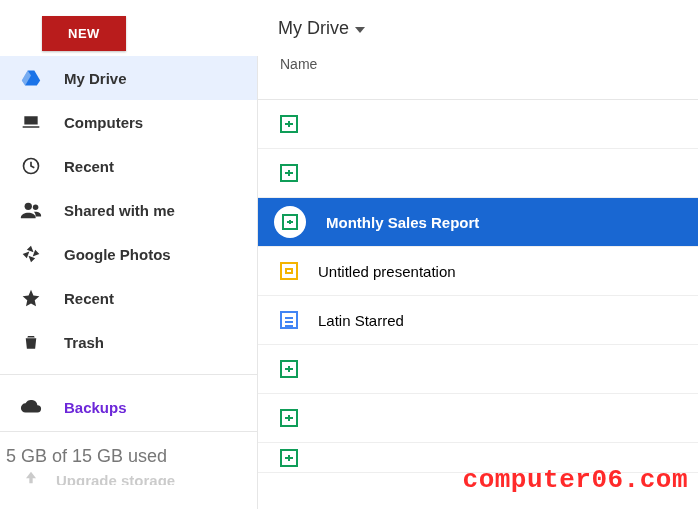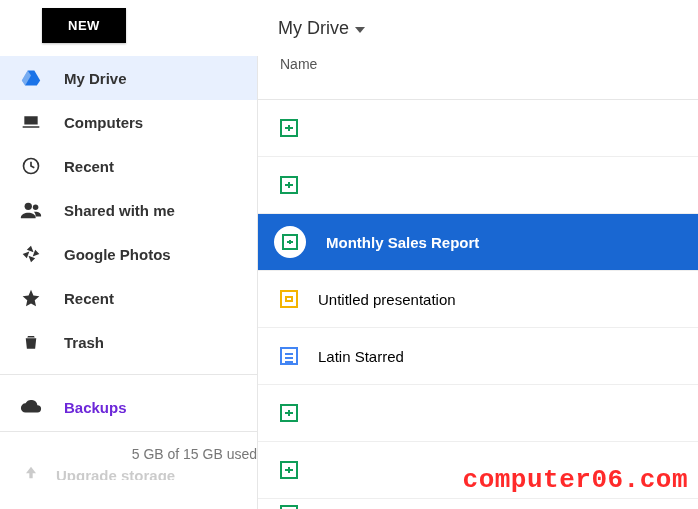--- a/index.html
+++ b/index.html
@@ -12,22 +12,22 @@
     position: relative;
   }
 
   
   .topbar {
     position: relative;
     height: 56px;
   }
   .btn-new {
     position: absolute;
-    top: 8px; left: 42px;
-    background: #000000;
+    top: 16px; left: 42px;
+    background: #b91c1c;
     color: #fff;
     font-weight: bold;
     font-size: 13px;
     letter-spacing: .5px;
     padding: 10px 26px;
     border: none;
     box-shadow: 0 1px 2px rgba(0,0,0,.25);
     cursor: pointer;
   }
   .breadcrumb {
@@ -75,41 +75,40 @@
   .side-item.active {
     background: #e8f0fe;
     color: #333;
   }
   .side-icon { width: 22px; height: 22px; display:flex; align-items:center; justify-content:center; color:#333; }
   .side-divider { height: 1px; background: #e6e6e6; margin: 10px 0 8px 0; }
   .side-item.backups { height: 48px; color:#6d28d9; }
   .storage-box {
     border-top: 1px solid #e6e6e6;
     padding: 14px 0 0 6px;
-    font-size: 14px;
+    font-size: 18px;
     color: #777;
-    text-align: right;
   }
   .side-bottom-row {
     display:flex; align-items:center; gap:14px;
     padding: 8px 0 0 20px;
   }
   .side-bottom-row .lbl { font-weight:600; color:#333; font-size:15px; }
 
   
   .col-header {
     height: 44px;
     display:flex; align-items:flex-start;
     padding-left: 22px;
     border-bottom: 1px solid #e6e6e6;
     font-size: 14px; color:#555;
   }
   .file-list { list-style:none; }
   .file-row {
-    height: 57px;
+    height: 49px;
     display:flex; align-items:center;
     gap: 20px;
     padding-left: 22px;
     border-bottom: 1px solid #eee;
     cursor: pointer;
     font-size: 15px;
   }
   .file-row.selected {
     background: #1967d2;
     color: #fff;

